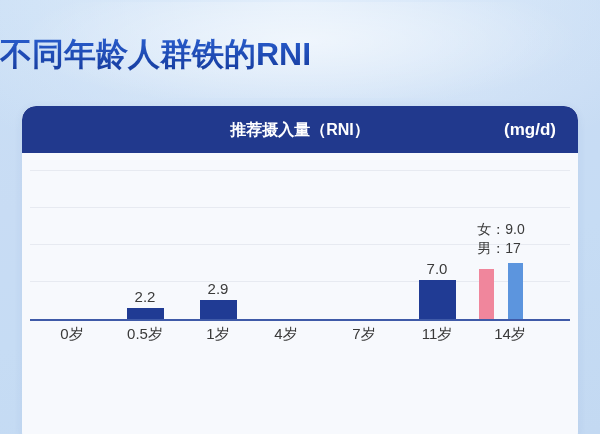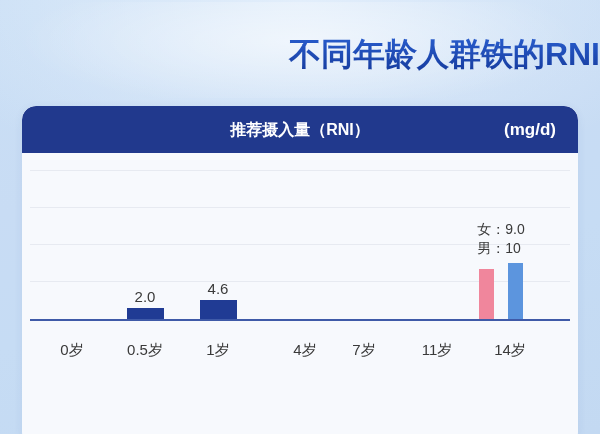--- a/index.html
+++ b/index.html
@@ -32,21 +32,21 @@
     background: radial-gradient(60% 100% at 50% 40%, rgba(255,255,255,.55) 0%, rgba(255,255,255,0) 72%);
     pointer-events: none;
   }
 
   
   .page-title {
     position: absolute;
     left: 0;
     top: 34px;
     width: 600px;
-    text-align: right;
+    text-align: left;
     font-size: 32px;
     line-height: 40px;
     font-weight: bold;
     letter-spacing: 0px;
     color: #1a48b6;
     background: linear-gradient(180deg, #2a5fd0 0%, #153a9c 100%);
     -webkit-background-clip: text;
     background-clip: text;
     -webkit-text-fill-color: transparent;
     white-space: nowrap;
@@ -189,21 +189,20 @@
     width: 540px;
     height: 28px;
   }
   .tick-label {
     position: absolute;
     top: 0;
     transform: translateX(-50%);
     font-size: 15px;
     color: #3a3a3a;
     white-space: nowrap;
-    margin-top: 16px;
   }
 </style>
 </head>
 <body>
 
 <div id="page">
 
   <div class="page-title">不同年龄人群铁的RNI</div>
 
   <div class="card">
@@ -220,48 +219,52 @@
         <div class="gridline" style="top:54px"></div>
         <div class="gridline" style="top:91px"></div>
         <div class="gridline" style="top:128px"></div>
       </div>
 
       <div class="axis-line"></div>
 
       <div class="bars">
 
         <div class="bar-group" style="left:88px;width:54px">
-          <div class="bar-value">2.0</div>
+          <div class="bar-value">2.2</div>
           <div class="bar" style="height:11px"></div>
         </div>
 
         <div class="bar-group" style="left:161px;width:54px">
-          <div class="bar-value">4.6</div>
+          <div class="bar-value">2.9</div>
           <div class="bar" style="height:19px"></div>
         </div>
 
 
 
+        <div class="bar-group" style="left:380px;width:54px">
+          <div class="bar-value">7.0</div>
+          <div class="bar" style="height:39px"></div>
+        </div>
 
         <div class="bar-group" style="left:449px;width:44px">
           <div class="pair-annotation">
             <div>女：9.0</div>
-            <div>男：10</div>
+            <div>男：17</div>
           </div>
           <div class="bar bar-female" style="height:50px"></div>
           <div class="bar bar-male" style="height:56px"></div>
         </div>
 
       </div>
 
       <div class="tick-labels">
         <div class="tick-label" style="left:42px">0岁</div>
         <div class="tick-label" style="left:115px">0.5岁</div>
         <div class="tick-label" style="left:188px">1岁</div>
-        <div class="tick-label" style="left:275px">4岁</div>
+        <div class="tick-label" style="left:256px">4岁</div>
         <div class="tick-label" style="left:334px">7岁</div>
         <div class="tick-label" style="left:407px">11岁</div>
         <div class="tick-label" style="left:480px">14岁</div>
       </div>
 
     </div>
   </div>
 </div>
 
 </body></html>

